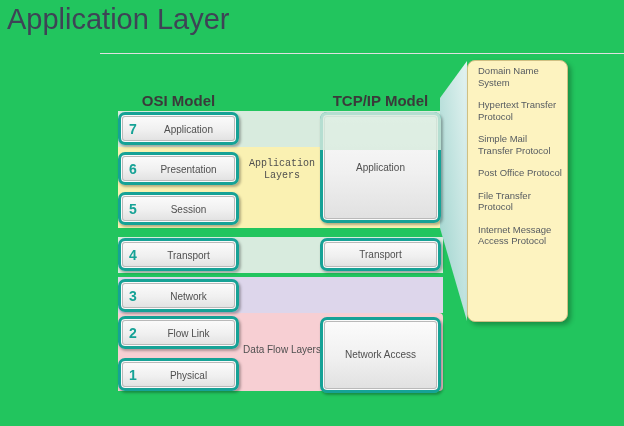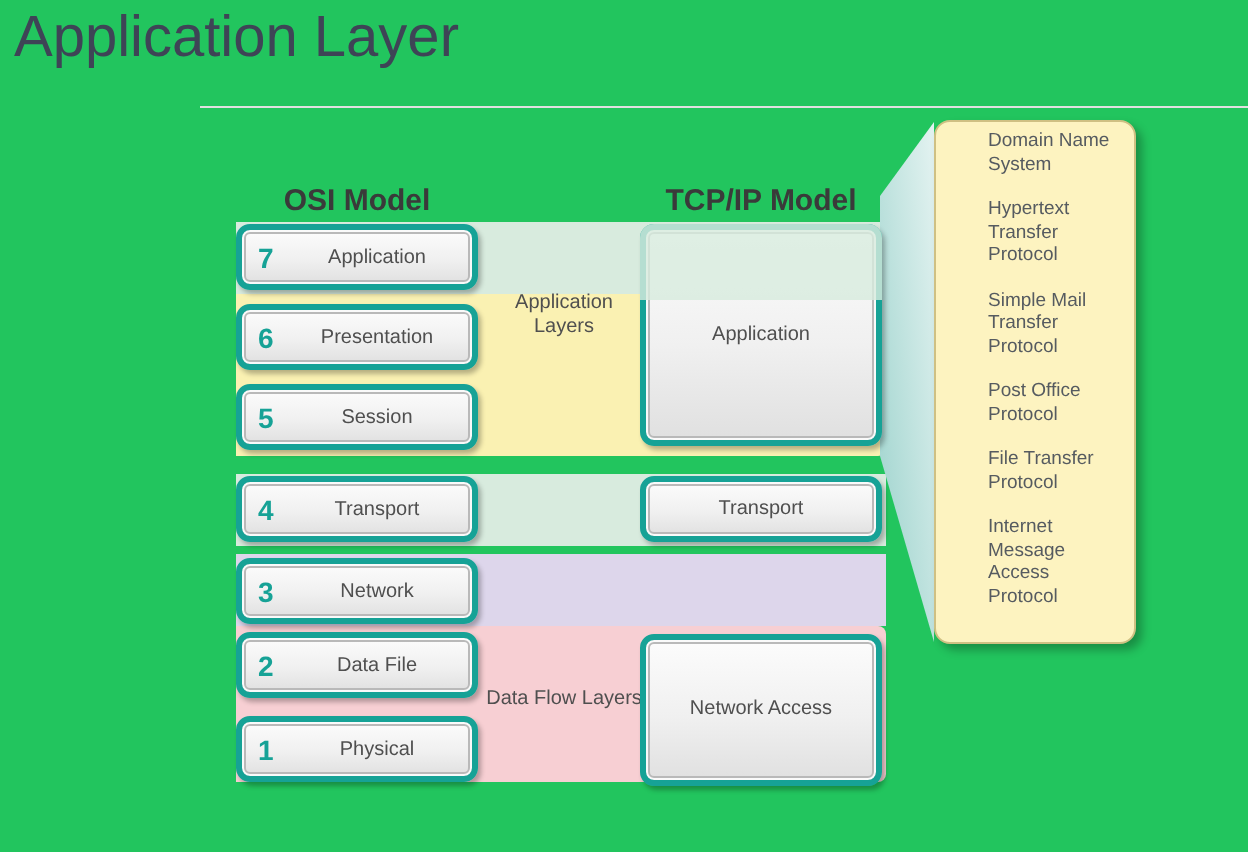--- a/index.html
+++ b/index.html
@@ -27,21 +27,21 @@
   .band-mint-top   { top:111px; height:36px; background:var(--mint); }
   .band-yellow     { top:147px; height:81px; background:var(--yellow); border-radius:0 4px 4px 0; }
   .band-mint-mid   { top:237px; height:36px; background:var(--mint); }
   .band-lavender   { top:277px; height:36px; background:var(--lavender); }
   .band-pink       { top:313px; height:78px; background:var(--pink); border-radius:0 4px 4px 0; }
 
   .group-label {
     position:absolute; left:242px; width:80px; z-index:2;
     text-align:center; font-size:10px; line-height:12px; color:var(--label_color);
   }
-  .group-app  { top:146px; }
+  .group-app  { top:158px;font-family:Liberation Mono, monospace; }
   .group-flow { top:344px; }
 
   .beam { position:absolute; left:0; top:0; z-index:2; }
 
   
   .layer-box {
     position:absolute; z-index:3;
     border:3px solid var(--teal); border-radius:7px;
     background:linear-gradient(180deg,#fcfcfc 0%,#f0f0f0 55%,#e0e0e0 100%);
     box-shadow:1.5px 2px 2.5px rgba(0,0,0,0.28),
@@ -80,21 +80,21 @@
 
   
   .callout {
     position:absolute; left:467px; top:60px; width:101px; height:262px; z-index:4;
     background:var(--callout_bg); border:1px solid var(--callout_border);
     border-radius:8px; box-shadow:3px 3px 5px rgba(0,0,0,0.28);
     padding:4px 5px 0 10px;
   }
   .callout p {
     font-size:9.5px; line-height:11.5px; color:var(--callout_text);
-    margin:0 0 11px 16px;
+    margin:0 0 11px 0;
   }
 </style>
 </head>
 <body>
 
 <div id="canvas">
 
   <div class="slide-title">Application Layer</div>
   <div class="title-rule"></div>
 
@@ -135,21 +135,21 @@
   <div class="layer-box osi-box r4">
     <span class="layer-number">4</span>
     <span class="layer-name">Transport</span>
   </div>
   <div class="layer-box osi-box r3">
     <span class="layer-number">3</span>
     <span class="layer-name">Network</span>
   </div>
   <div class="layer-box osi-box r2">
     <span class="layer-number">2</span>
-    <span class="layer-name">Data File</span>
+    <span class="layer-name">Flow Link</span>
   </div>
   <div class="layer-box osi-box r1">
     <span class="layer-number">1</span>
     <span class="layer-name">Physical</span>
   </div>
 
   <div class="layer-box tcp-box t-app">
     <div class="app-tint"></div>
     <span class="tcp-name">Application</span>
   </div>

